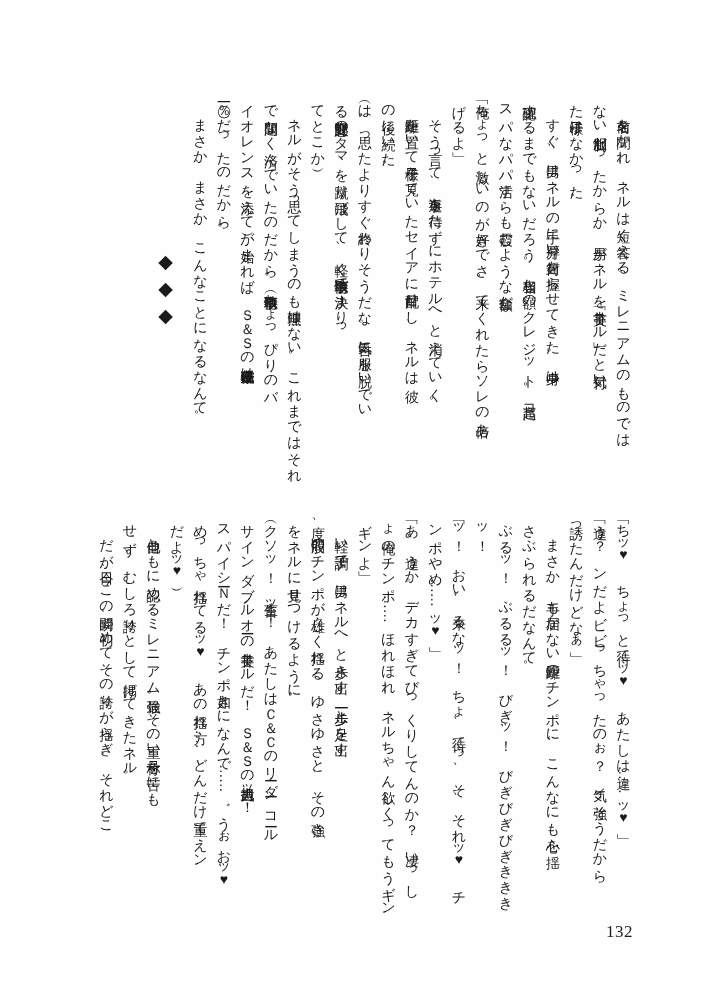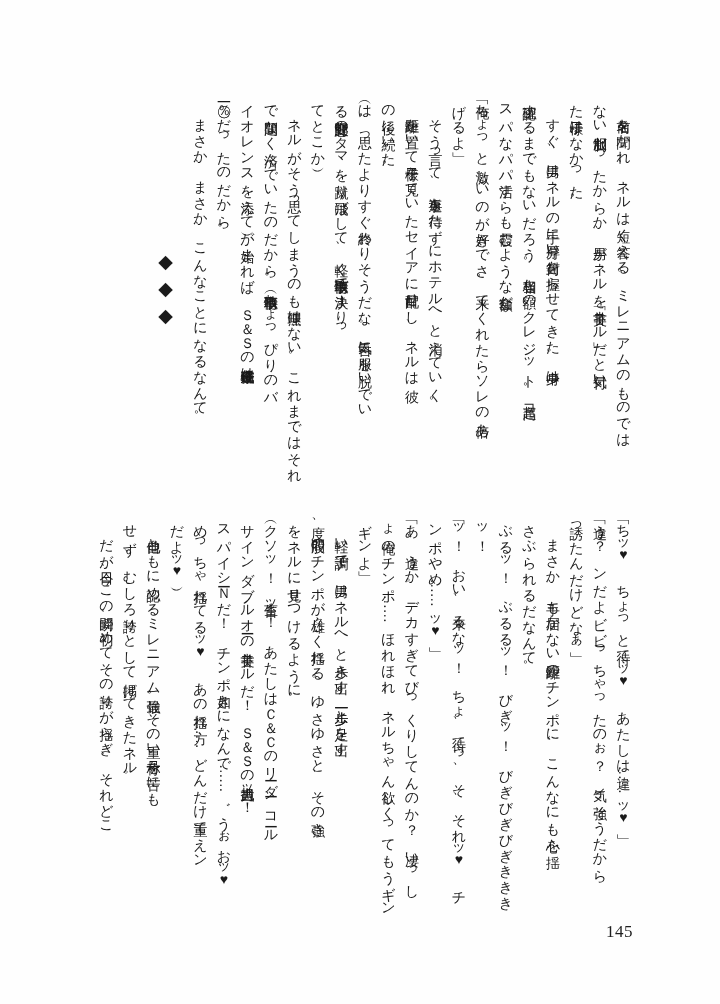--- a/index.html
+++ b/index.html
@@ -106,15 +106,15 @@
     <p>（クソッ！　畜生ッ！　あたしはＣ＆Ｃのリーダー、コール</p>
     <p>サインダブルオーの美甘ネルだ！　Ｓ＆Ｓの武力担当ッ！</p>
     <p>スパイシーＮだ！　チンポ如きになんで……゛うぉおッ♥</p>
     <p>めっちゃ揺れてるッ♥　あの揺れ方……どんだけ重てえン</p>
     <p>だよッ♥）</p>
     <p class="indent">自他ともに認めるミレニアム最強。その重い称号を苦にも</p>
     <p>せず、むしろ誇りとして掲げてきたネル。</p>
     <p class="indent">だが今日、この瞬間、初めてその誇りが揺らぎ、それどこ</p>
   </div>
 
-  <div class="page-number">145</div>
+  <div class="page-number">132</div>
 
 </div>
 
 </body></html>

